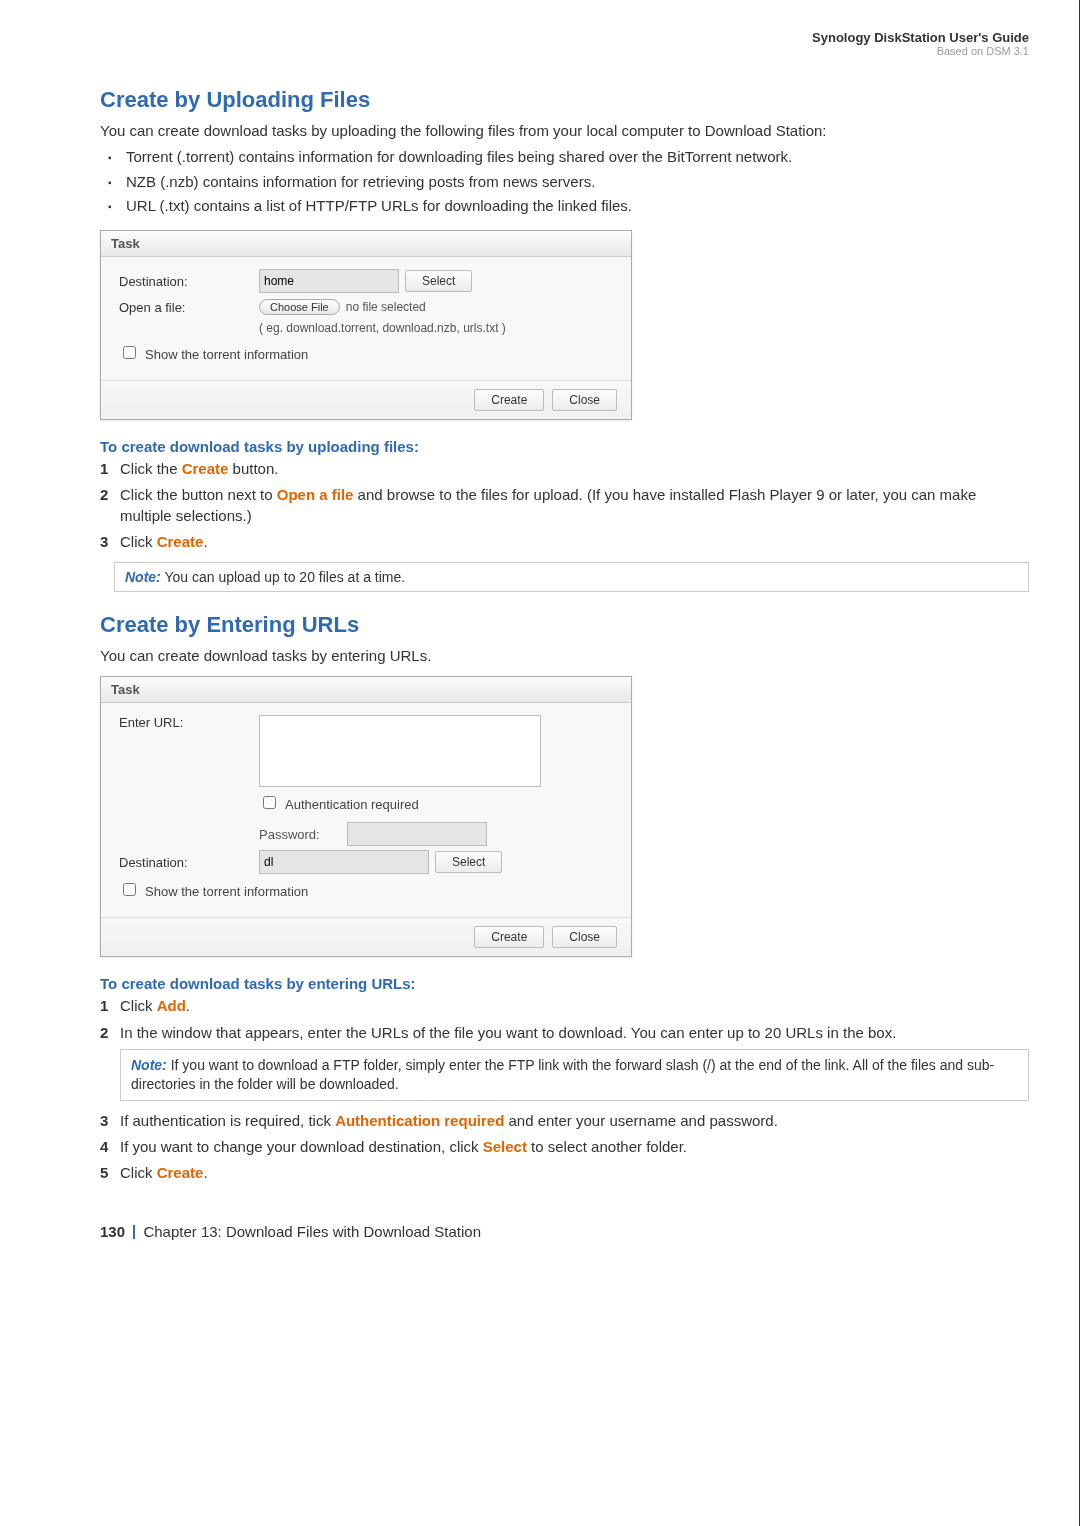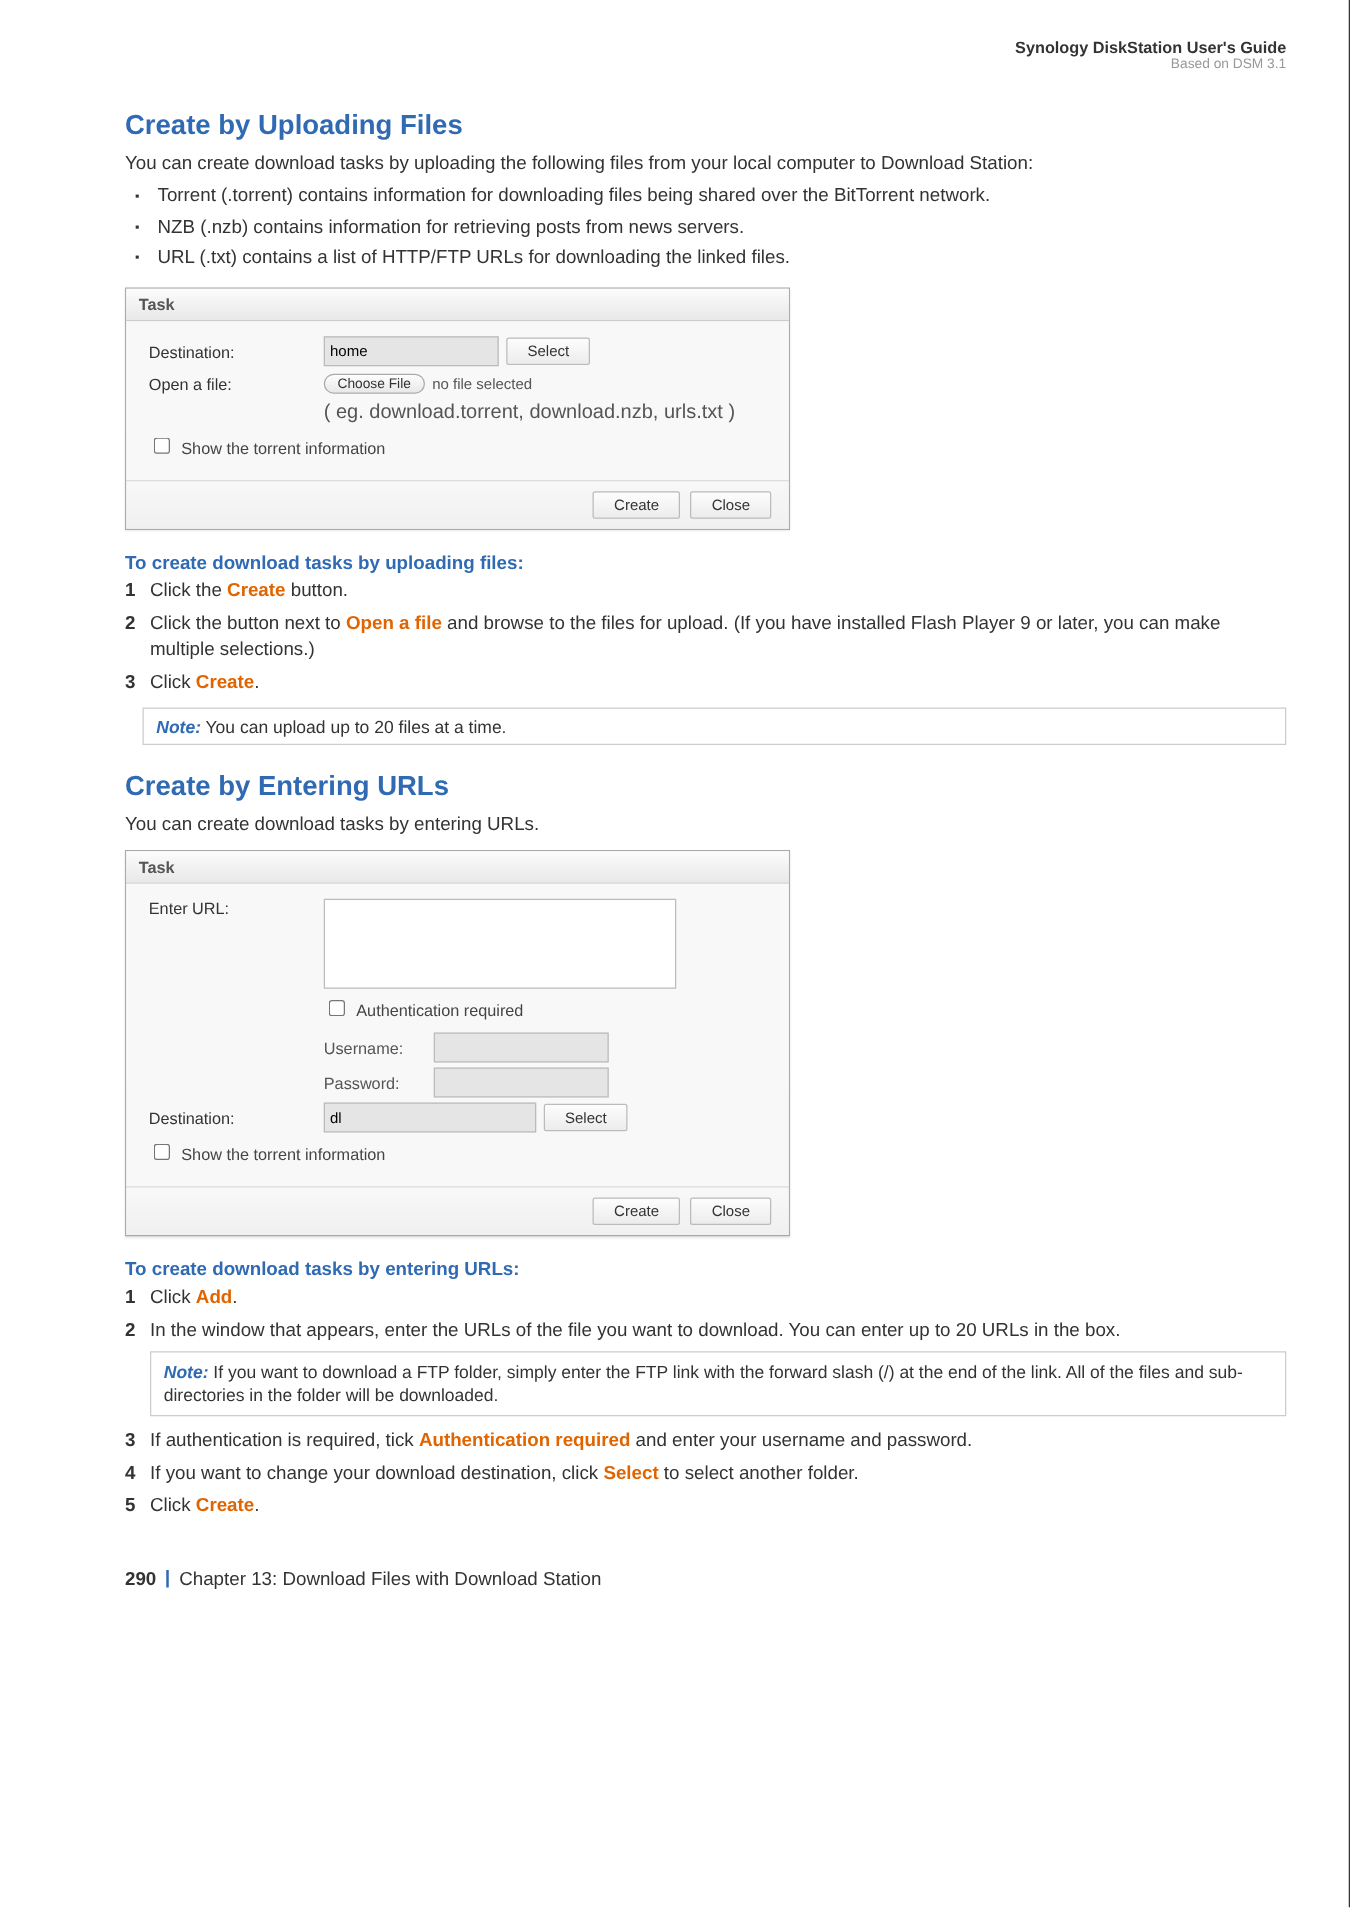--- a/index.html
+++ b/index.html
@@ -122,21 +122,21 @@
     font-size: 11px;
     border-radius: 10px;
     color: #333;
     cursor: pointer;
   }
   .file-status {
     font-size: 12px;
     color: #555;
   }
   .hint {
-    font-size: 16px;
+    font-size: 12px;
     color: #555;
     margin-left: 140px;
     margin-bottom: 8px;
   }
   .checkbox-row {
     display: flex;
     align-items: flex-end;
     gap: 6px;
     margin: 4px 0 10px 0;
   }
@@ -308,24 +308,20 @@
     <div class="dialog-body">
       <div class="form-row" style="align-items:flex-start">
         <div class="lbl">Enter URL:</div>
         <div class="textarea"></div>
       </div>
       <div class="checkbox-row indented">
         <input type="checkbox" style="">
         <span>Authentication required</span>
       </div>
       <div class="indent-block">
-        <span class="sublabel">Username:</span>
-        <input class="text-input" style="width: 130px;">
-      </div>
-      <div class="indent-block">
         <span class="sublabel">Password:</span>
         <input class="text-input" style="width: 130px;">
       </div>
       <div class="form-row">
         <div class="lbl">Destination:</div>
         <div class="ctrls">
           <input class="text-input" style="width: 160px;" value="dl">
           <button class="btn">Select</button>
         </div>
       </div>
@@ -356,18 +352,18 @@
     </li>
     <li>
       <span>If you want to change your download destination, click </span><span class="orange">Select</span><span> to select another folder.</span>
     </li>
     <li>
       <span>Click </span><span class="orange">Create</span><span>.</span>
     </li>
   </ol>
 
   <div class="page-footer">
-    <span class="num">290</span>
+    <span class="num">130</span>
     <span class="sep"></span>
     <span>Chapter 13: Download Files with Download Station</span>
   </div>
 
 </div>
 
 </body></html>

